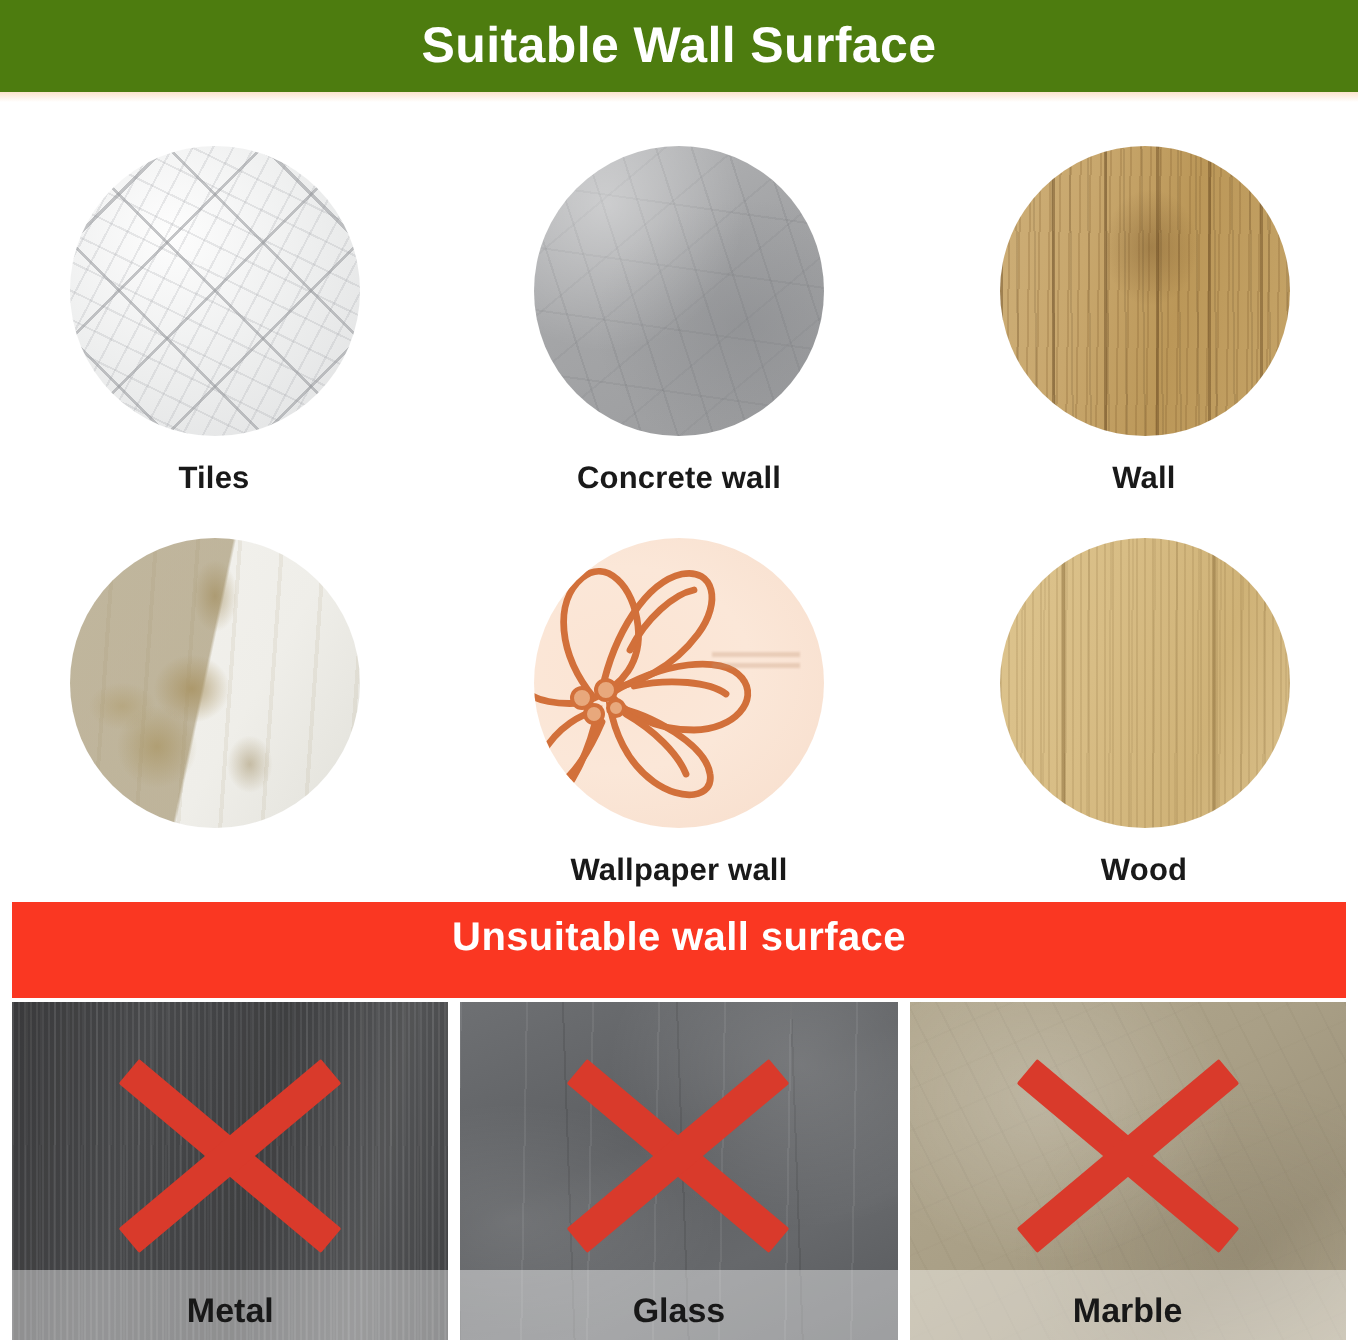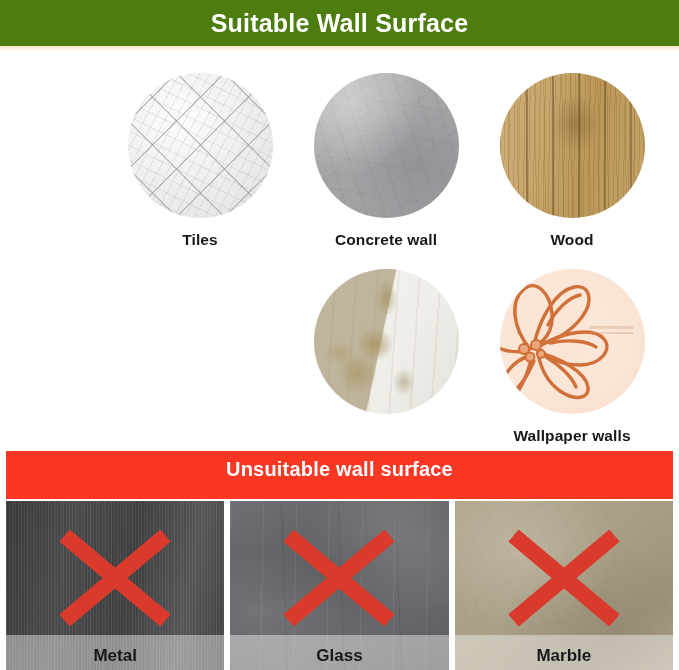--- a/index.html
+++ b/index.html
@@ -46,21 +46,21 @@
     font-size: 20px;
   }
 
   
   .suitable-section {
     padding: 22px 14px 6px 14px;
     box-sizing: border-box;
   }
   .grid-row {
     display: flex;
-    justify-content: flex-end;
+    justify-content: space-between;
     align-items: flex-start;
   }
   .grid-row + .grid-row {
     margin-top: 20px;
   }
   .surface-cell {
     width: 186px;
     text-align: center;
   }
   .circle {
@@ -276,21 +276,21 @@
       <div class="circle-label">Tiles</div>
     </div>
 
     <div class="surface-cell">
       <div class="circle tex-concrete"></div>
       <div class="circle-label">Concrete wall</div>
     </div>
 
     <div class="surface-cell">
       <div class="circle tex-plank"></div>
-      <div class="circle-label">Wood</div>
+      <div class="circle-label">Wall</div>
     </div>
 
   </div>
 
   <div class="grid-row">
 
     <div class="surface-cell">
       <div class="circle tex-plasterboard"></div>
     </div>
 
@@ -311,23 +311,27 @@
           </g>
           <g fill="#E8A87C" stroke="#D2703A" stroke-width="2">
             <circle cx="30" cy="84" r="5"></circle>
             <circle cx="42" cy="80" r="5"></circle>
             <circle cx="36" cy="92" r="4.5"></circle>
             <circle cx="47" cy="89" r="4"></circle>
           </g>
         </svg>
         <div class="wm"></div>
       </div>
-      <div class="circle-label">Wallpaper walls</div>
-    </div>
-
+      <div class="circle-label">Wallpaper wall</div>
+    </div>
+
+    <div class="surface-cell">
+      <div class="circle tex-wood"></div>
+      <div class="circle-label">Wood</div>
+    </div>
 
   </div>
 </div>
 
 <div class="banner-unsuitable-wrap">
   <div class="banner banner-unsuitable">Unsuitable wall surface</div>
 </div>
 
 <div class="unsuitable-section">
 

